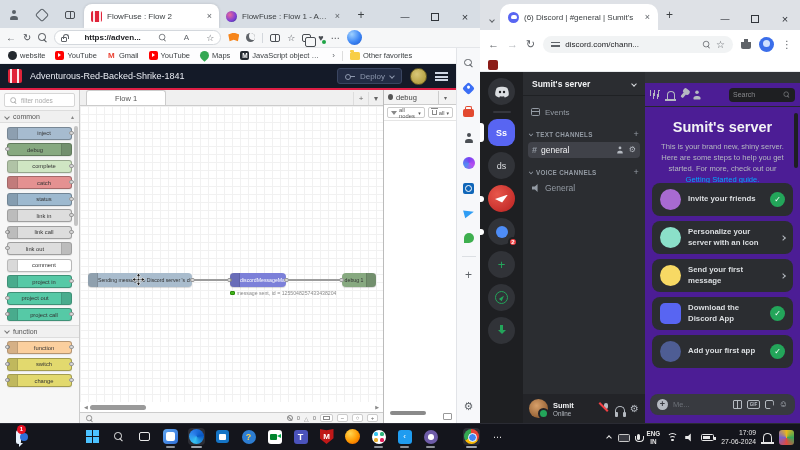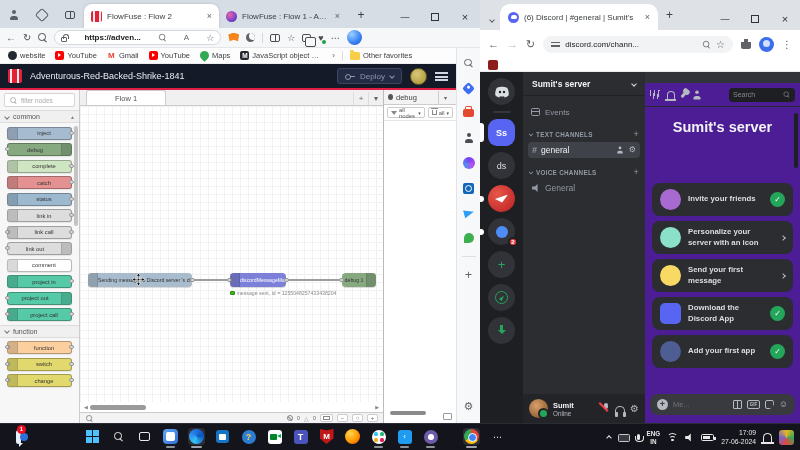--- a/index.html
+++ b/index.html
@@ -721,20 +721,24 @@
             </span>
           <span class="tbico">
               <span class="person" style="transform:scale(.9)"></span>
             </span>
           <div class="dc-search">
             <input placeholder="Search" style="">
             <span class="mag" style="transform:scale(.65);color:#87898c"></span>
           </div>
         </div>
         <div class="welcome-title">Sumit's server</div>
+        <div class="welcome-body">
+          <span>This is your brand new, shiny server. Here are some steps to help you get started. For more, check out our</span>
+          <span class="welcome-link">Getting Started guide.</span>
+        </div>
         <div class="cards">
           <div class="card">
             <span class="cico" style="background: rgb(168, 106, 209);"></span>
             <span class="clabel">Invite your friends</span>
             <span class="dcheck">✓</span>
           </div>
           <div class="card">
             <span class="cico" style="background: rgb(139, 224, 201);"></span>
             <span class="clabel">Personalize your server with an icon</span>
             <span class="cchev chv r"></span>

